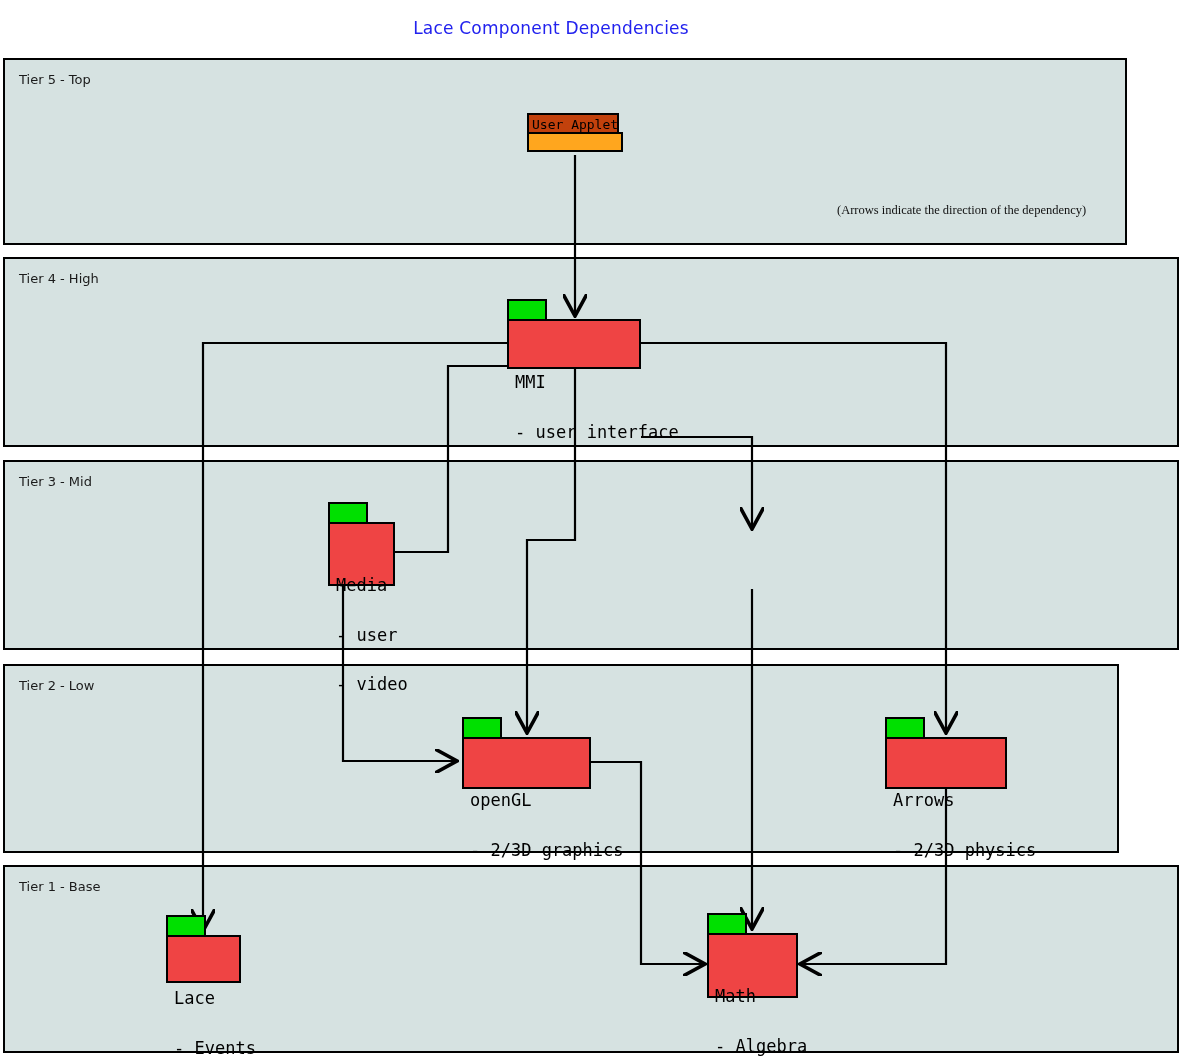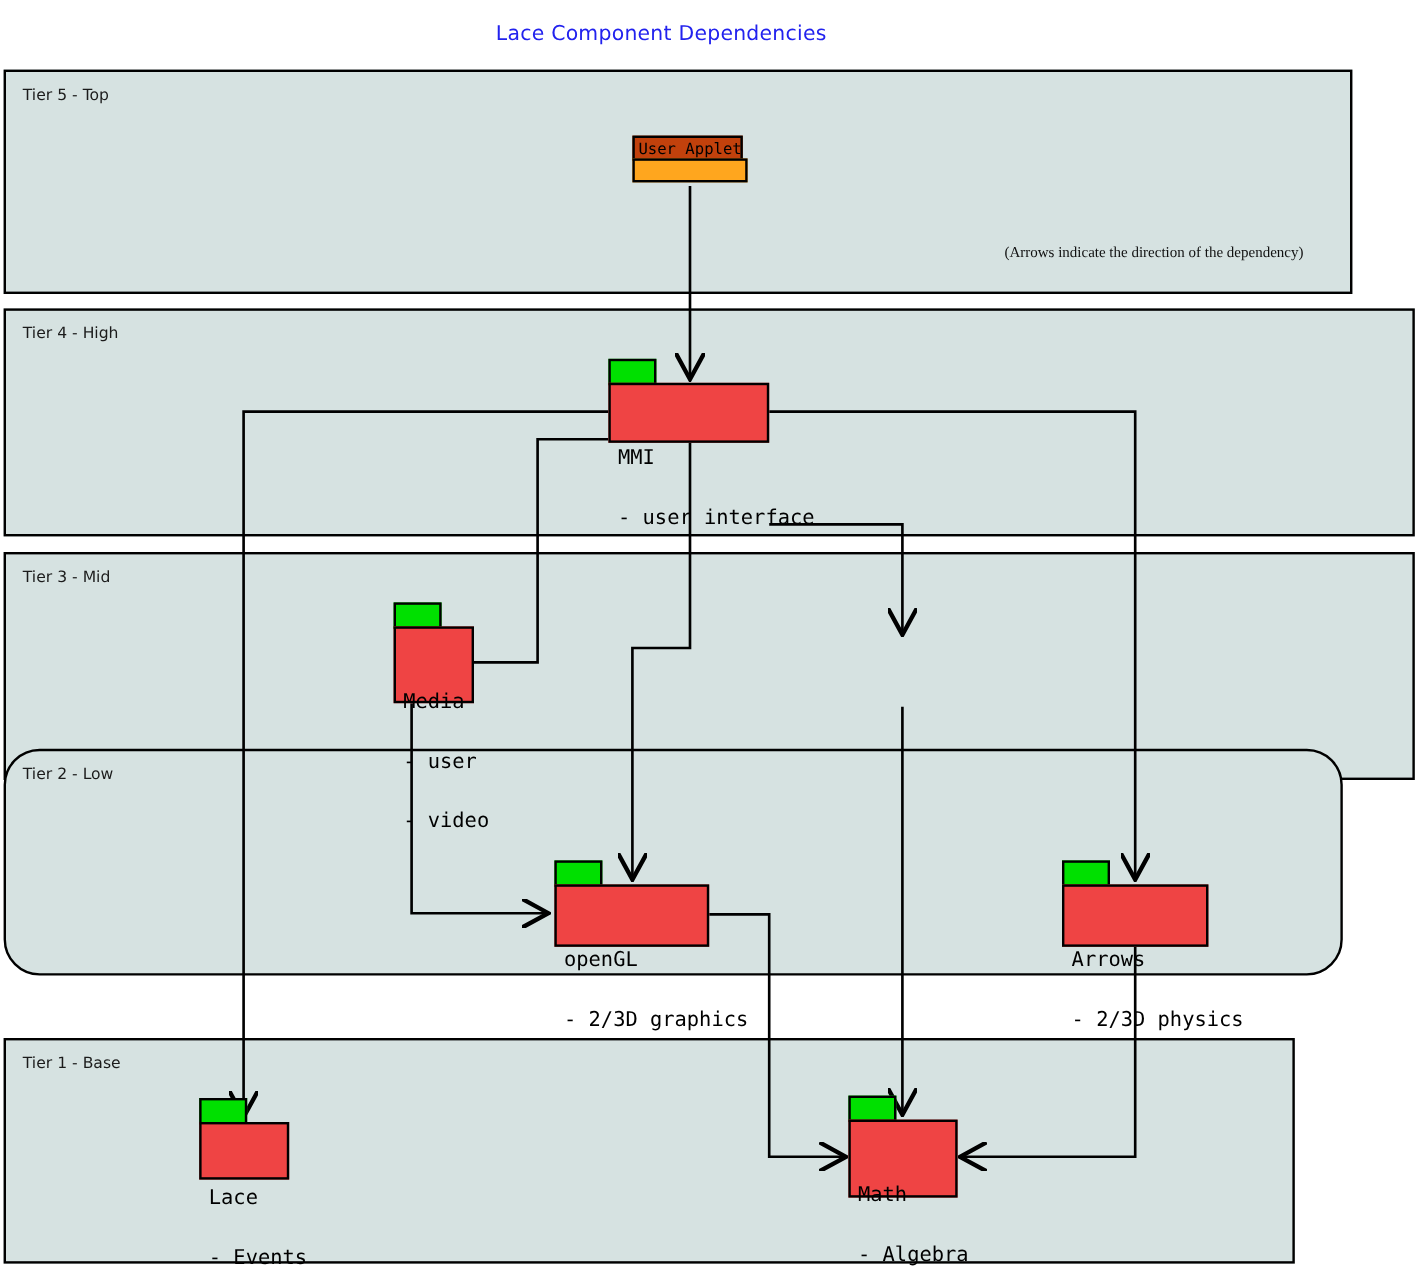--- a/index.html
+++ b/index.html
@@ -68,25 +68,25 @@
   </div>
 
   <div class="tier" style="left:3px;top:257px;width:1176px;height:190px;">
     <div class="tier-label">Tier 4 - High</div>
   </div>
 
   <div class="tier" style="left:3px;top:460px;width:1176px;height:190px;">
     <div class="tier-label">Tier 3 - Mid</div>
   </div>
 
-  <div class="tier" style="left:3px;top:624px;width:1116px;height:189px;border-radius:30px;">
+  <div class="tier" style="left:3px;top:664px;width:1116px;height:189px;">
     <div class="tier-label">Tier 2 - Low</div>
   </div>
 
-  <div class="tier" style="left:3px;top:865px;width:1076px;height:188px;">
+  <div class="tier" style="left:3px;top:865px;width:1176px;height:188px;">
     <div class="tier-label">Tier 1 - Base</div>
   </div>
 
   <svg id="wires" viewBox="0 0 1182 1056" xmlns="http://www.w3.org/2000/svg">
     <defs>
       <marker id="ah" viewBox="0 0 12 12" refX="11" refY="6" markerWidth="11" markerHeight="11" orient="auto-start-reverse">
         <path d="M0,0 L11,6 L0,12" fill="none" stroke="#000" stroke-width="1.8"></path>
       </marker>
     </defs>
     <g fill="none" stroke="#000000" stroke-width="2.2" marker-end="url(#ah)">

